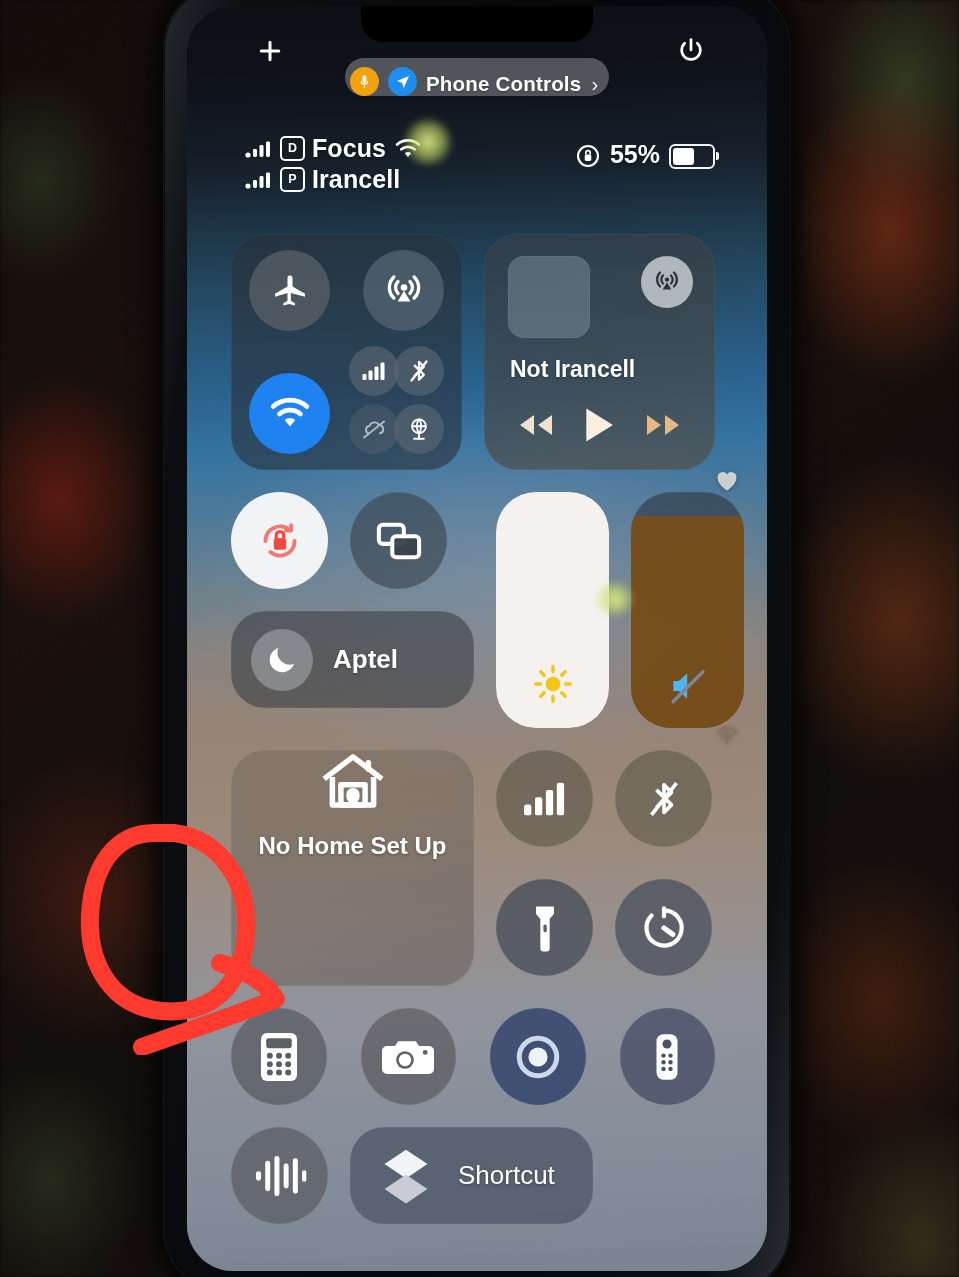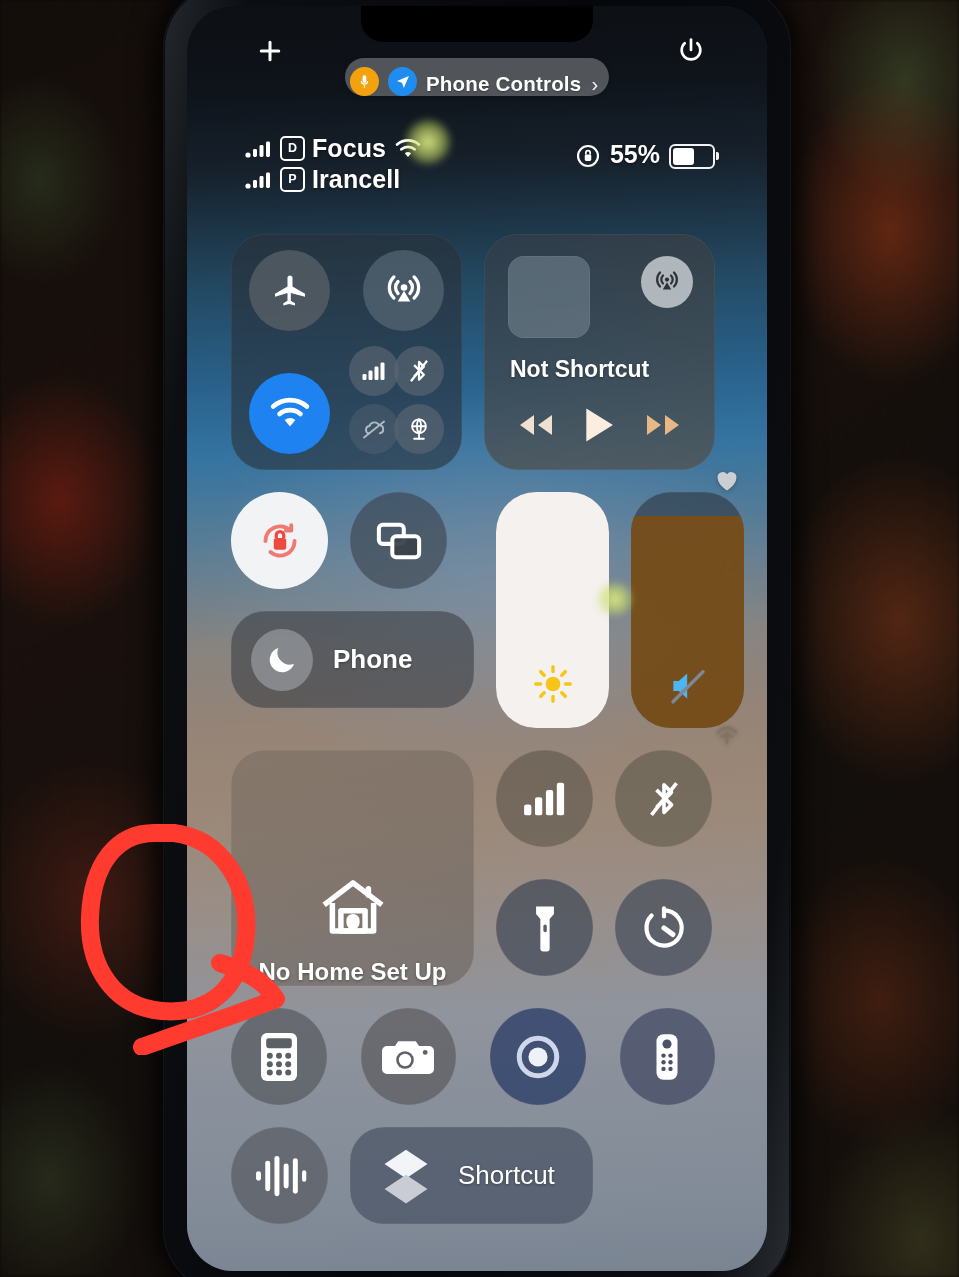--- a/index.html
+++ b/index.html
@@ -140,21 +140,21 @@
 
   
   .wideTile{width:243px;border-radius:34px;background:rgba(56,60,66,.58);
             box-shadow:inset 0 0 0 .5px rgba(255,255,255,.10);position:relative;}
   .focusTile{height:97px;display:flex;align-items:center;gap:20px;padding-left:20px;
              box-sizing:border-box;}
   .focusCircle{width:62px;height:62px;border-radius:50%;background:rgba(196,200,206,.42);
                display:flex;align-items:center;justify-content:center;color:#fff;}
   .focusLabel{color:#fff;font-size:26px;font-weight:600;text-shadow:0 1px 3px rgba(0,0,0,.35);}
   .homeTile{height:236px;display:flex;flex-direction:column;align-items:center;
-            justify-content:flex-end;gap:16px;
+            justify-content:flex-start;gap:16px;
             background:linear-gradient(160deg, rgba(122,110,98,.62), rgba(104,96,92,.58));}
   .homeLabel{color:#fff;font-size:24px;font-weight:600;text-shadow:0 1px 3px rgba(0,0,0,.35);}
 
   .shortcutTile{height:97px;display:flex;align-items:center;gap:20px;padding-left:24px;
                 box-sizing:border-box;background:rgba(64,74,92,.62);}
   .shortcutLabel{color:#fff;font-size:26px;font-weight:400;text-shadow:0 1px 3px rgba(0,0,0,.35);}
 
   .col{display:flex;flex-direction:column;gap:22px;}
   .grid2{display:flex;flex-wrap:wrap;gap:22px;width:216px;}
 
@@ -346,21 +346,21 @@
             <div class="airplayBtn">
               <svg width="30" height="30" viewBox="0 0 24 24" fill="none" stroke="#2e3238" stroke-width="1.8" stroke-linecap="round">
                 <circle cx="12" cy="10" r="1.7" fill="#2e3238" stroke="none"></circle>
                 <path d="M8.8 13.2a4.5 4.5 0 0 1 0-6.4"></path>
                   <path d="M15.2 6.8a4.5 4.5 0 0 1 0 6.4"></path>
                 <path d="M6.4 15.6a8 8 0 0 1 0-11.2"></path>
                   <path d="M17.6 4.4a8 8 0 0 1 0 11.2"></path>
                 <path d="M12 12.2L8.6 18h6.8L12 12.2z" fill="#2e3238" stroke="none"></path>
                 </svg>
             </div>
-            <div class="npLabel">Not Shortcut</div>
+            <div class="npLabel">Not Irancell</div>
             <div class="transport">
               <span>
                 <svg width="44" height="30" viewBox="0 0 44 30" fill="#efe0cf">
                   <path d="M20 5v20L6 15 20 5z"></path>
                     <path d="M38 5v20L24 15 38 5z"></path>
                   </svg>
               </span>
               <span>
                 <svg width="34" height="38" viewBox="0 0 26 30" fill="#fbeee0">
                   <path d="M3 2l21 13L3 28V2z"></path>
@@ -394,21 +394,21 @@
                   <rect x="9.5" y="9.5" width="14" height="11" rx="2" fill="rgba(58,66,76,.95)"></rect>
                   </svg>
               </div>
             </div>
             <div class="wideTile focusTile">
               <div class="focusCircle">
                 <svg width="34" height="34" viewBox="0 0 24 24" fill="#fff">
                   <path d="M20.5 14.6A8.6 8.6 0 0 1 9.4 3.5a8.8 8.8 0 1 0 11.1 11.1z"></path>
                   </svg>
               </div>
-              <span class="focusLabel">Phone</span>
+              <span class="focusLabel">Aptel</span>
             </div>
           </div>
 
           <div style="display:flex;gap:22px;">
             <div class="slider">
               <div class="fill" style="height:100%;"></div>
               <div class="gi">
                 <svg width="44" height="44" viewBox="0 0 24 24" fill="none" stroke="#f5c518" stroke-width="1.9" stroke-linecap="round">
                   <circle cx="12" cy="12" r="4" fill="#f5c518" stroke="none"></circle>
                   <path d="M12 2.6v2.6M12 18.8v2.6M2.6 12h2.6M18.8 12h2.6M5.3 5.3l1.9 1.9M16.8 16.8l1.9 1.9M18.7 5.3l-1.9 1.9M7.2 16.8l-1.9 1.9"></path>

